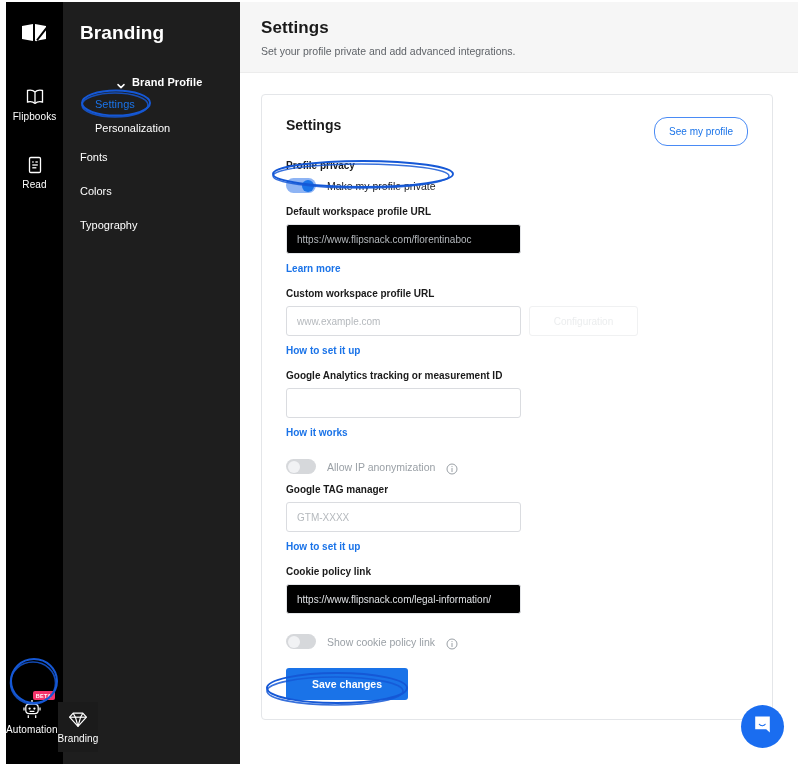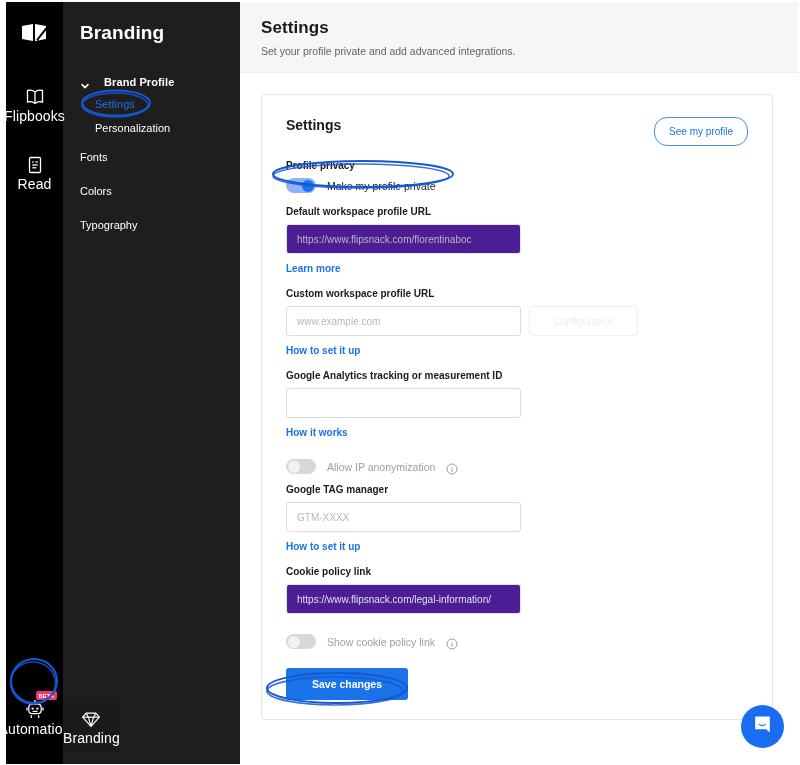--- a/index.html
+++ b/index.html
@@ -37,21 +37,21 @@
     width: 100%;
     padding: 6px 0 8px 0;
     display: flex; flex-direction: column; align-items: center;
     gap: 3px;
     cursor: pointer;
   }
   .rail-item + .rail-item { margin-top: 18px; }
   .rail-ico { width: 22px; height: 22px; display:block; }
   .rail-label {
     color: #ffffff;
-    font-size: 14px;
+    font-size: 10px;
     letter-spacing: .1px;
     line-height: 11px;
   }
   .rail-bottom {
     margin-top: auto;
     width: 100%;
     display: flex; flex-direction: row; align-items: center;
     padding-bottom: 12px;
   }
   .rail-item.active { background: #1b1b1b; }
@@ -88,23 +88,24 @@
   }
   .subnav-title {
     color: #ffffff;
     font-size: 19px;
     font-weight: bold;
     padding: 0 0 0 17px;
     letter-spacing: .1px;
   }
   .subnav-list { margin-top: 28px; }
   .nav-group-head {
-    display: flex; align-items: center; gap: 14px;
+    display: flex; align-items: center; gap: 6px;
     padding: 4px 0 4px 17px;
     cursor: pointer;
+    margin-left: 36px;
   }
   .nav-group-head .chev { width: 10px; height: 10px; flex: 0 0 auto; }
   .nav-group-head .txt {
     color: #ffffff; font-size: 11px; font-weight: bold; letter-spacing:.1px;
   }
   .nav-sub {
     padding: 6px 0 6px 32px;
     color: #ffffff;
     font-size: 11px;
     cursor: pointer;
@@ -193,21 +194,21 @@
     width: 235px; height: 30px;
     border: 1px solid #dadce0;
     border-radius: 3px;
     background: #fff;
     font-size: 10px;
     color: #202124;
     padding: 0 10px;
     font-family: "Liberation Sans", sans-serif;
     display: flex; align-items: center;
   }
-  .inp.filledbg { background: #4c1d95; border-color: #e4e6e9; }
+  .inp.filledbg { background: #000000; border-color: #e4e6e9; }
   .inp .ph { color: #b5b9bd; white-space: nowrap; overflow: hidden; }
   .inp.faint .ph { color: #dfe1e4; }
   .link {
     color: #1a73e8; font-size: 10px; font-weight: bold;
     margin-top: 9px; display: inline-block; cursor: pointer;
   }
   .inline-row { display: flex; align-items: center; gap: 8px; }
   .btn-config {
     width: 109px; height: 30px;
     border: 1px solid #f0f1f2;

